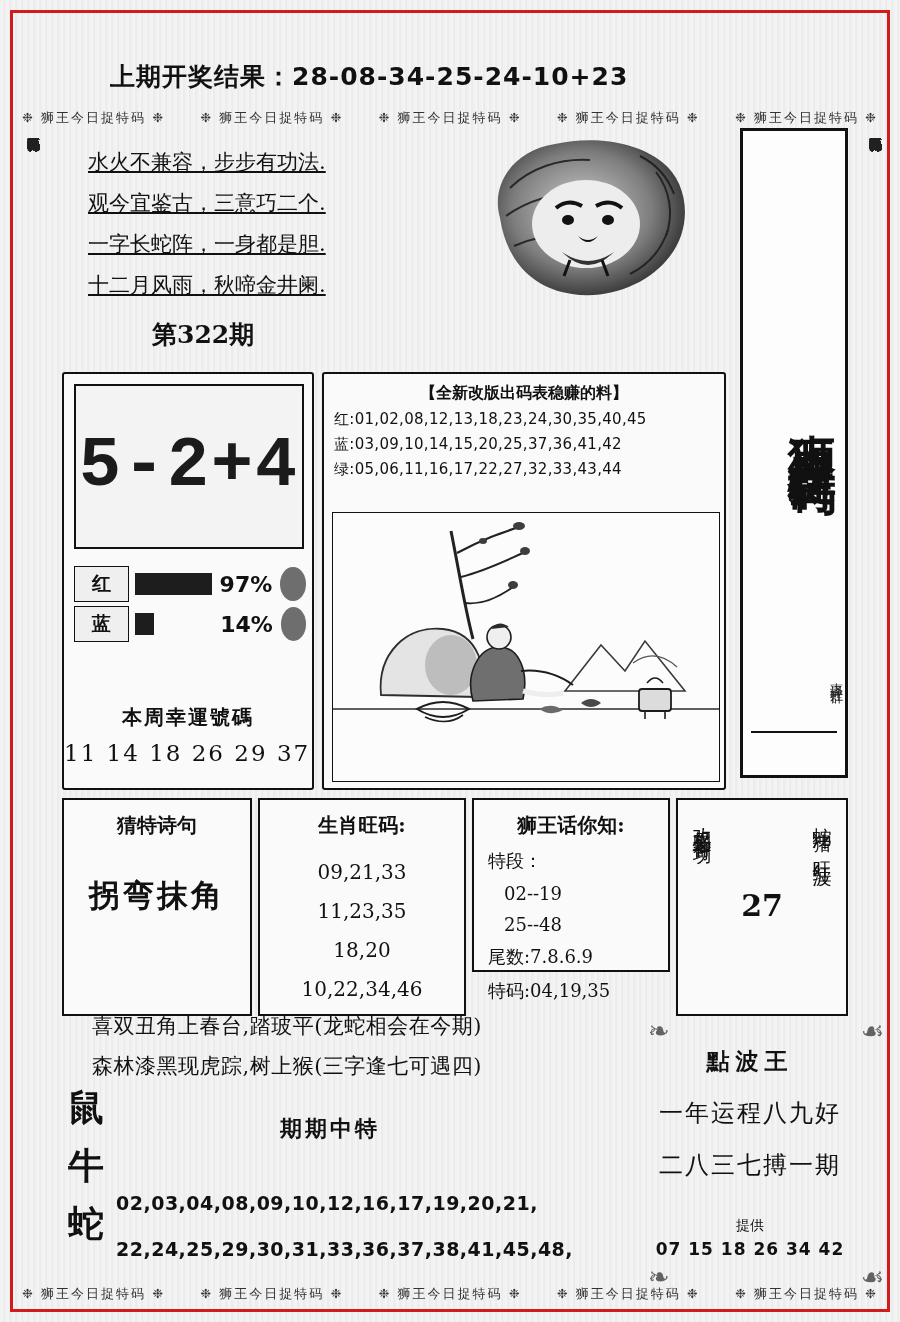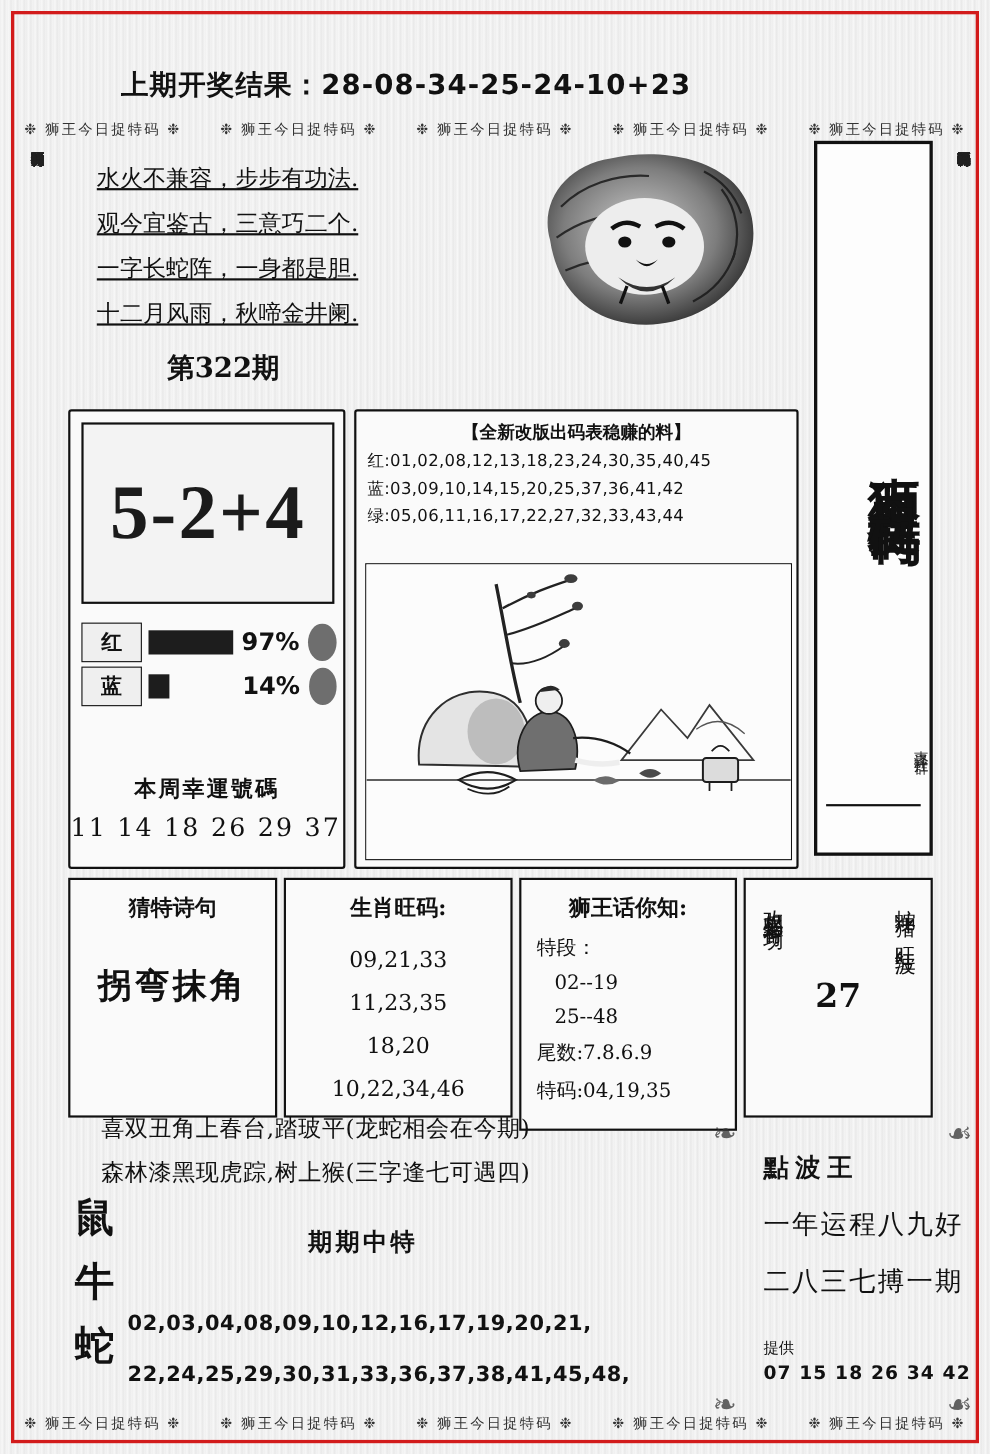--- a/index.html
+++ b/index.html
@@ -84,21 +84,21 @@
   
   .left-card{
     position:absolute;left:62px;top:372px;width:252px;height:418px;
     border:2px solid #111;background:#fafafa;box-sizing:border-box;
     border-radius:3px;
   }
   .digit-box{
     position:absolute;left:10px;top:10px;width:230px;height:165px;
     border:2px solid #111;background:#f3f3f3;box-sizing:border-box;
     display:flex;align-items:center;justify-content:center;
-    font-family:Liberation Serif, serif;
+    font-family:Liberation Mono, monospace;
     font-size:70px;font-weight:bold;letter-spacing:2px;color:#1b1b1b;
   }
   .bars{position:absolute;left:10px;top:190px;width:232px;}
   .bar-row{display:flex;align-items:center;height:40px;}
   .bar-lbl{
     width:54px;height:34px;border:1px solid #111;background:#efefef;
     display:flex;align-items:center;justify-content:center;
     font-size:19px;font-weight:bold;
     font-family:"DejaVu Serif","Liberation Serif",serif;
   }
@@ -131,21 +131,21 @@
     position:absolute;left:8px;top:138px;width:386px;height:268px;
     border:1px solid #111;background:#fbfbfb;overflow:hidden;
   }
 
   
   .box{
     position:absolute;border:2px solid #111;background:#fafafa;box-sizing:border-box;
   }
   .b1{left:62px;top:798px;width:190px;height:218px;}
   .b2{left:258px;top:798px;width:208px;height:218px;}
-  .b3{left:472px;top:798px;width:198px;height:230px;}
+  .b3{left:472px;top:798px;width:198px;height:174px;}
   .b4{left:676px;top:798px;width:172px;height:218px;}
   .b-title{
     text-align:center;font-size:20px;font-weight:bold;margin-top:12px;
     font-family:"DejaVu Serif","Liberation Serif",serif;
   }
   .b1-main{
     text-align:center;font-size:31px;font-weight:bold;margin-top:36px;
     letter-spacing:3px;font-family:"DejaVu Serif","Liberation Serif",serif;
   }
   .b2-list{margin:14px 0 0 0;text-align:center;font-size:20px;line-height:39px;
@@ -188,21 +188,21 @@
   }
   .numrow{
     position:absolute;font-size:19px;font-weight:bold;letter-spacing:.5px;
     font-family:"DejaVu Sans","Liberation Sans",sans-serif;
   }
   .nr1{left:116px;top:1192px;}
   .nr2{left:116px;top:1238px;}
 
   .right-bot{
     position:absolute;left:650px;top:1022px;width:200px;height:250px;
-    margin-left:44px;
+    text-align:center;
   }
   .rb-title{
     font-family:"DejaVu Serif","Liberation Serif",serif;
     font-size:23px;font-weight:bold;letter-spacing:6px;margin-top:24px;
   }
   .rb-l1,.rb-l2{
     font-family:"DejaVu Serif","Liberation Serif",serif;
     font-size:24px;letter-spacing:2px;margin-top:20px;
   }
   .rb-give{

